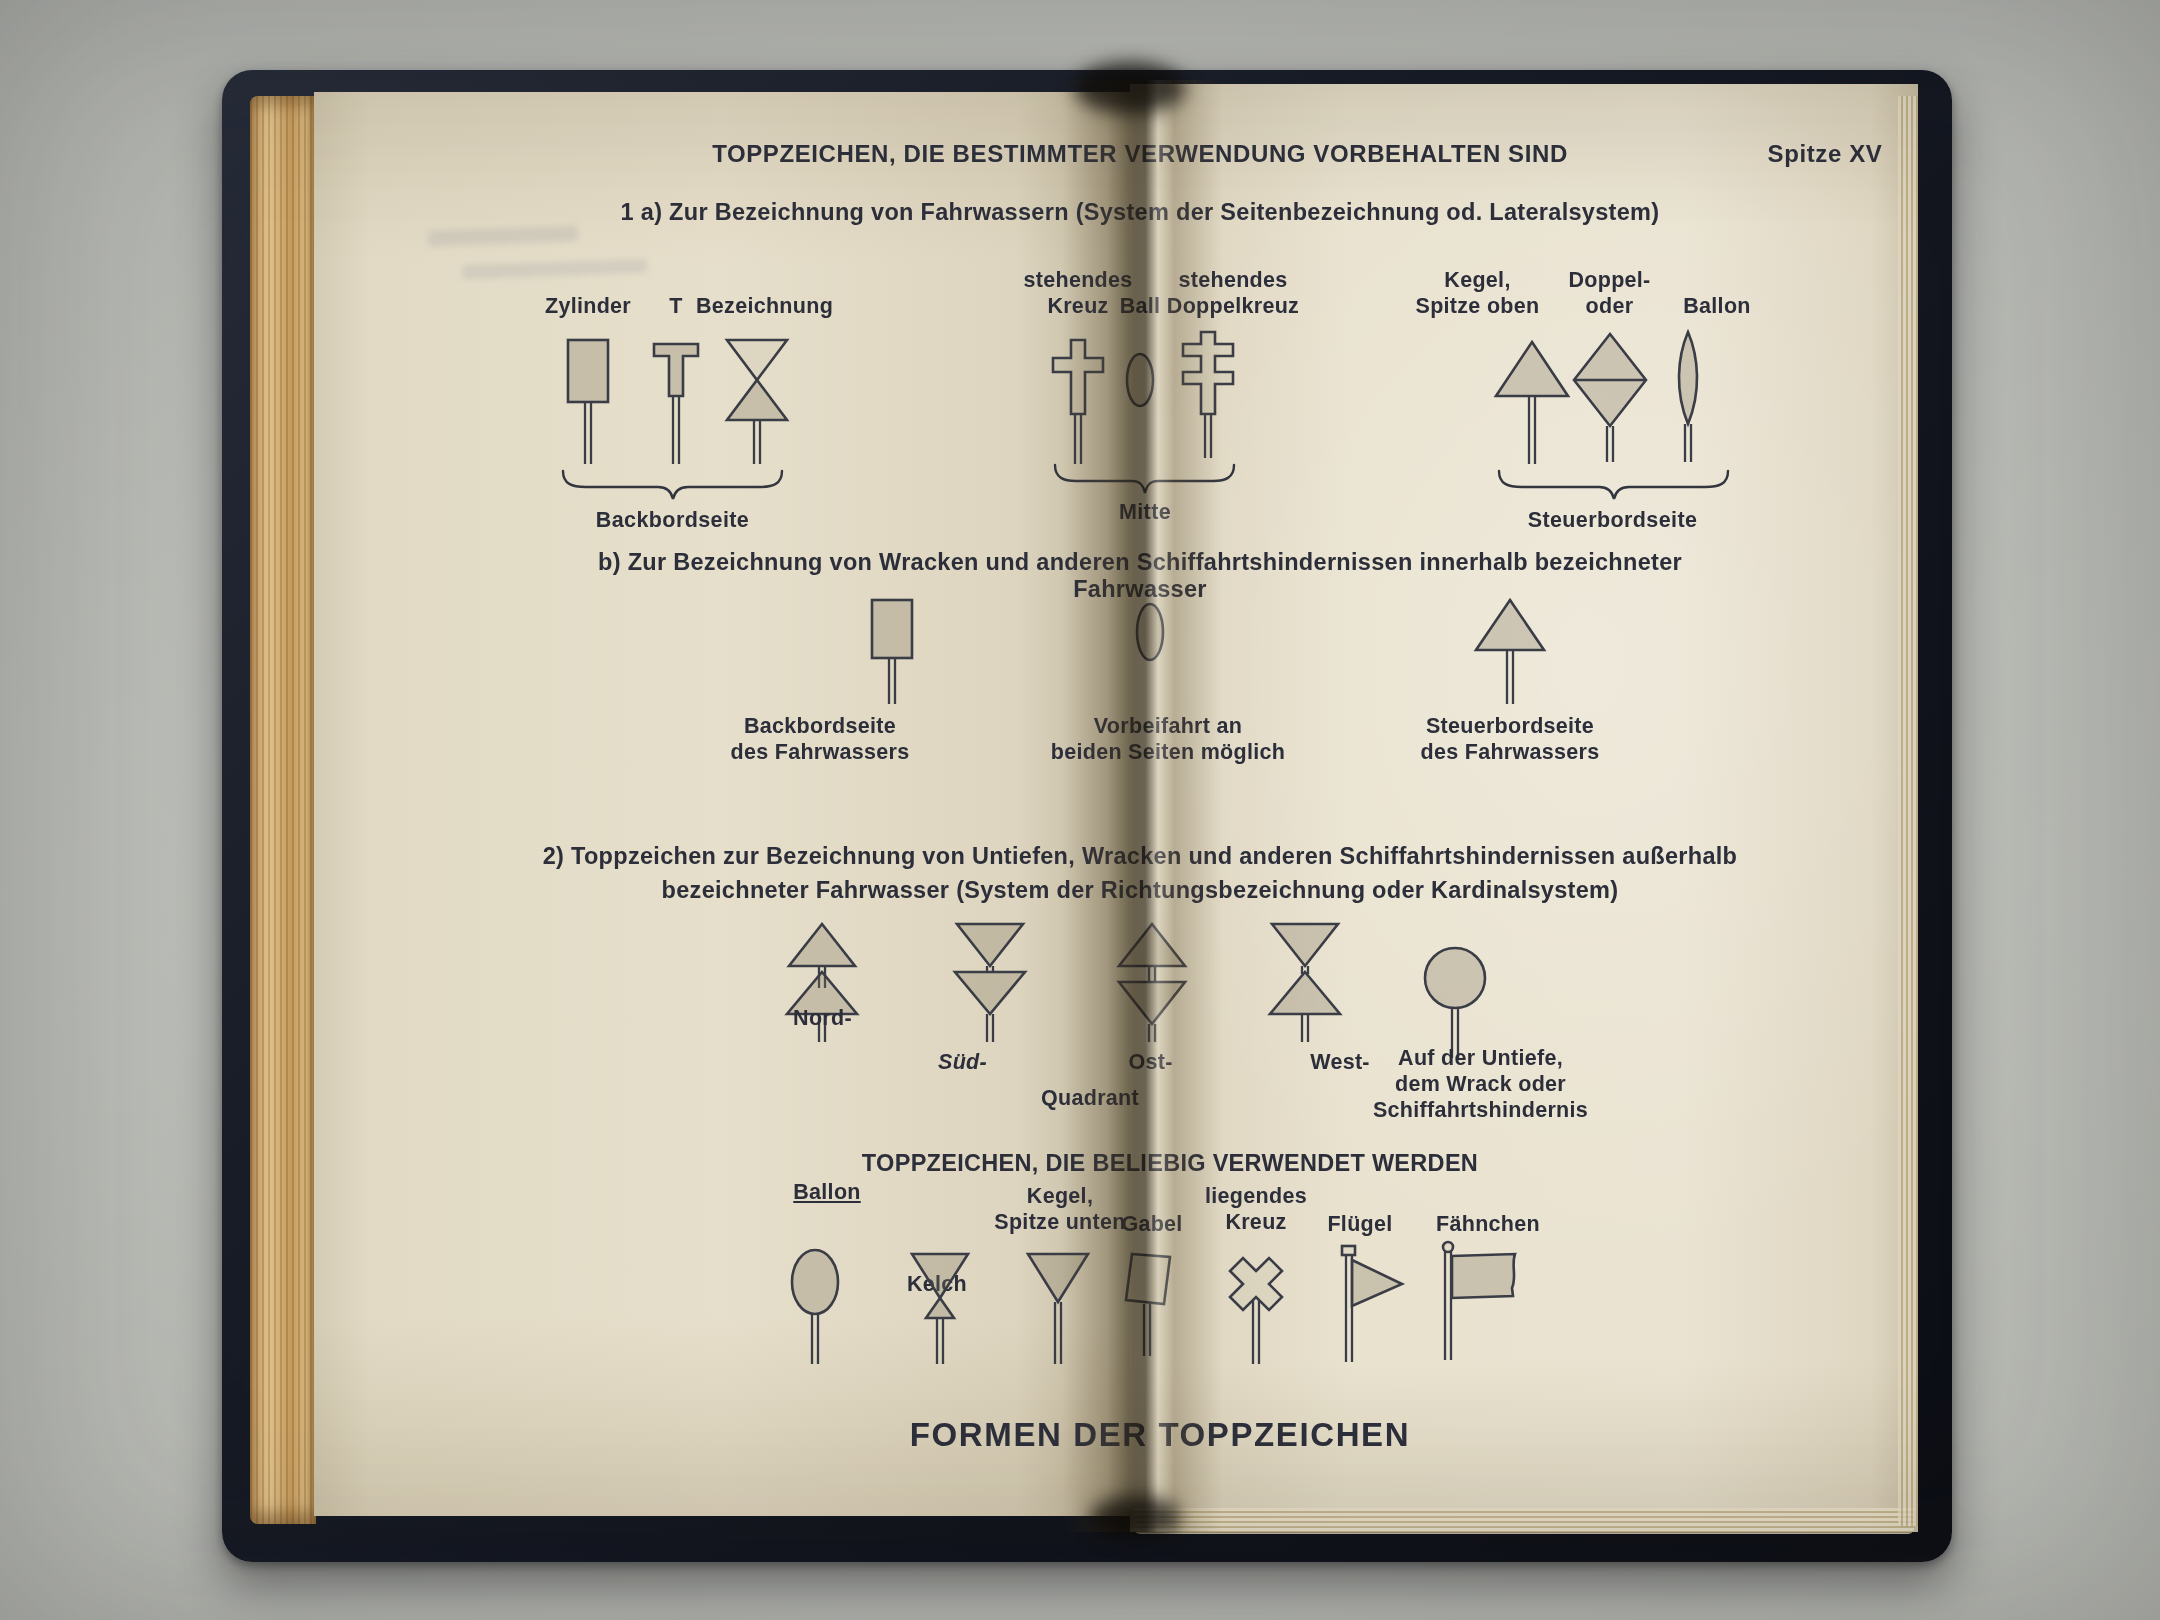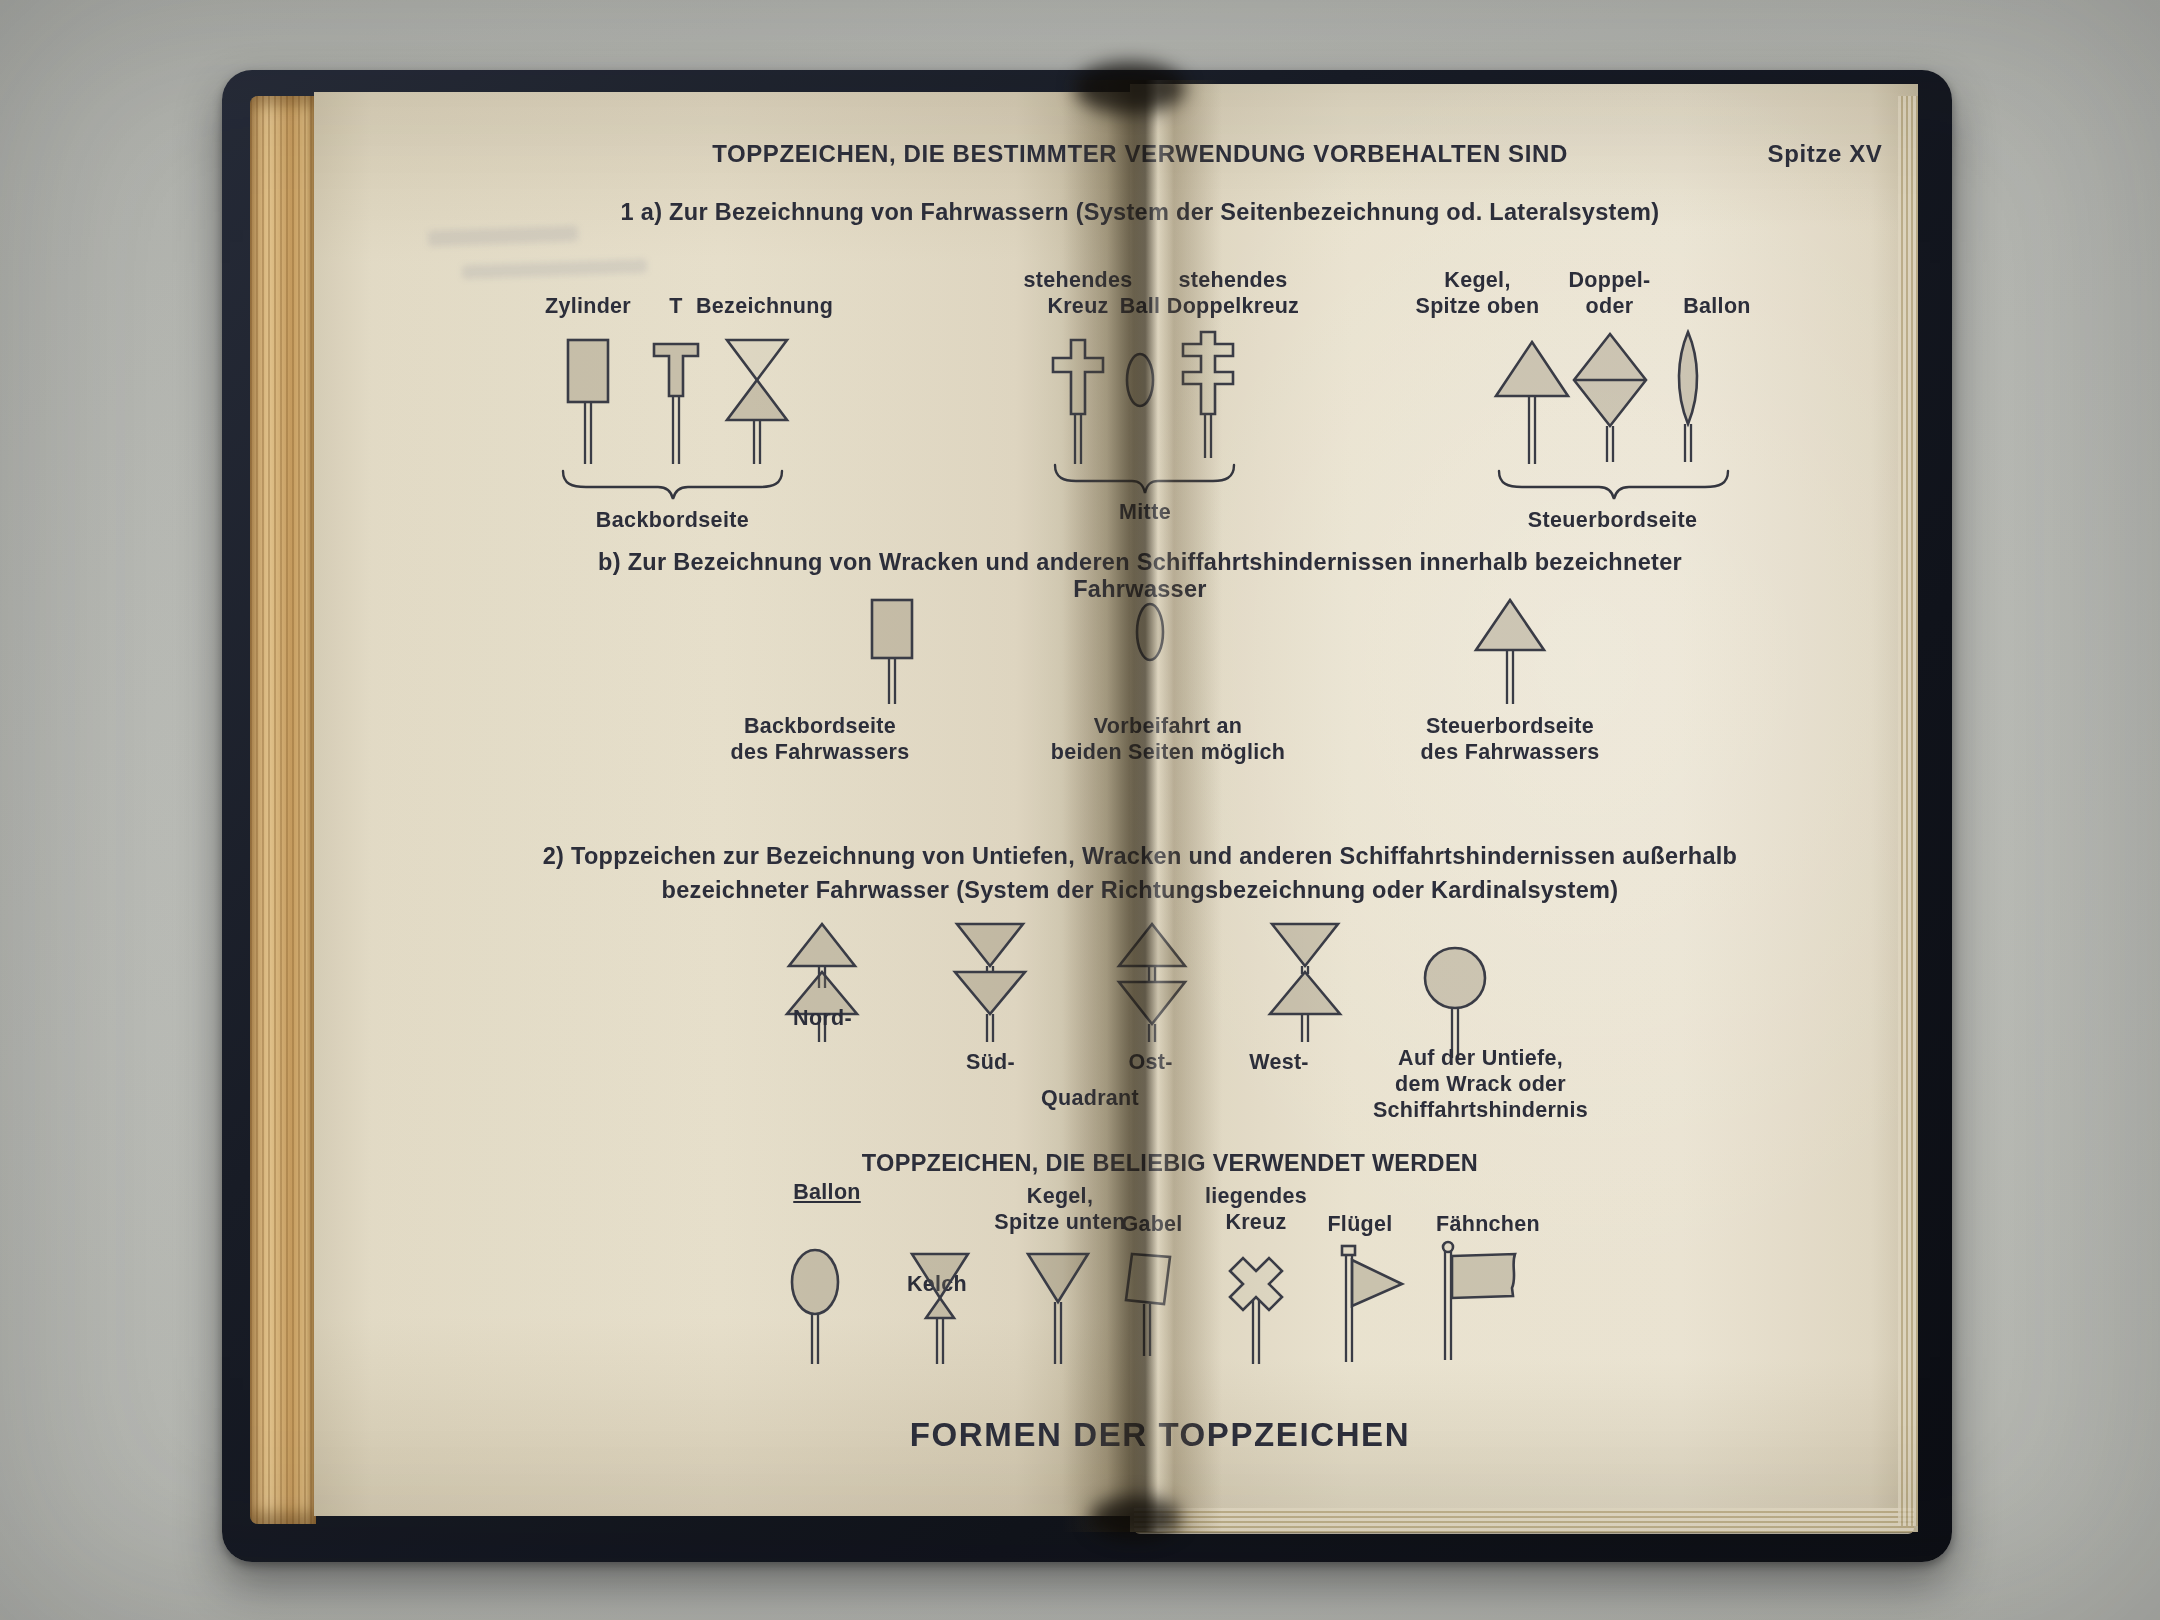--- a/index.html
+++ b/index.html
@@ -220,23 +220,23 @@
     <line class="pole" x1="37" y1="92" x2="37" y2="120"></line>
       <line class="pole" x1="43" y1="92" x2="43" y2="120"></line>
   </svg>
   <svg class="tm" style="left:1420px;top:946px;" width="70" height="116" viewBox="0 0 70 116">
     <circle class="shape" cx="35" cy="32" r="30"></circle>
     <line class="pole" x1="32" y1="62" x2="32" y2="112"></line>
       <line class="pole" x1="38" y1="62" x2="38" y2="112"></line>
   </svg>
 
   <div class="t lbl" style="left:770px;top:1006px;width:105px;"><span>Nord-</span></div>
-  <div class="t lbl" style="left:938px;top:1050px;width:105px;"><span>Süd-</span></div>
+  <div class="t lbl" style="left:910px;top:1050px;width:105px;font-style:italic;"><span>Süd-</span></div>
   <div class="t lbl" style="left:1098px;top:1050px;width:105px;"><span>Ost-</span></div>
-  <div class="t lbl" style="left:1224px;top:1050px;width:110px;"><span>West-</span></div>
+  <div class="t lbl" style="left:1285px;top:1050px;width:110px;"><span>West-</span></div>
   <div class="t lbl" style="left:1030px;top:1086px;width:120px;">Quadrant</div>
   <div class="t lbl" style="left:1368px;top:1046px;width:225px;">
     <div>Auf der Untiefe,</div>
       <div>dem Wrack oder</div>
       <div>Schiffahrtshindernis</div>
   </div>
 
   <div class="t h" style="left:570px;top:1150px;width:1200px;">TOPPZEICHEN, DIE BELIEBIG VERWENDET WERDEN</div>
 
   <div class="t lbl" style="left:772px;top:1180px;width:110px;text-decoration:underline;"><span>Ballon</span></div>

